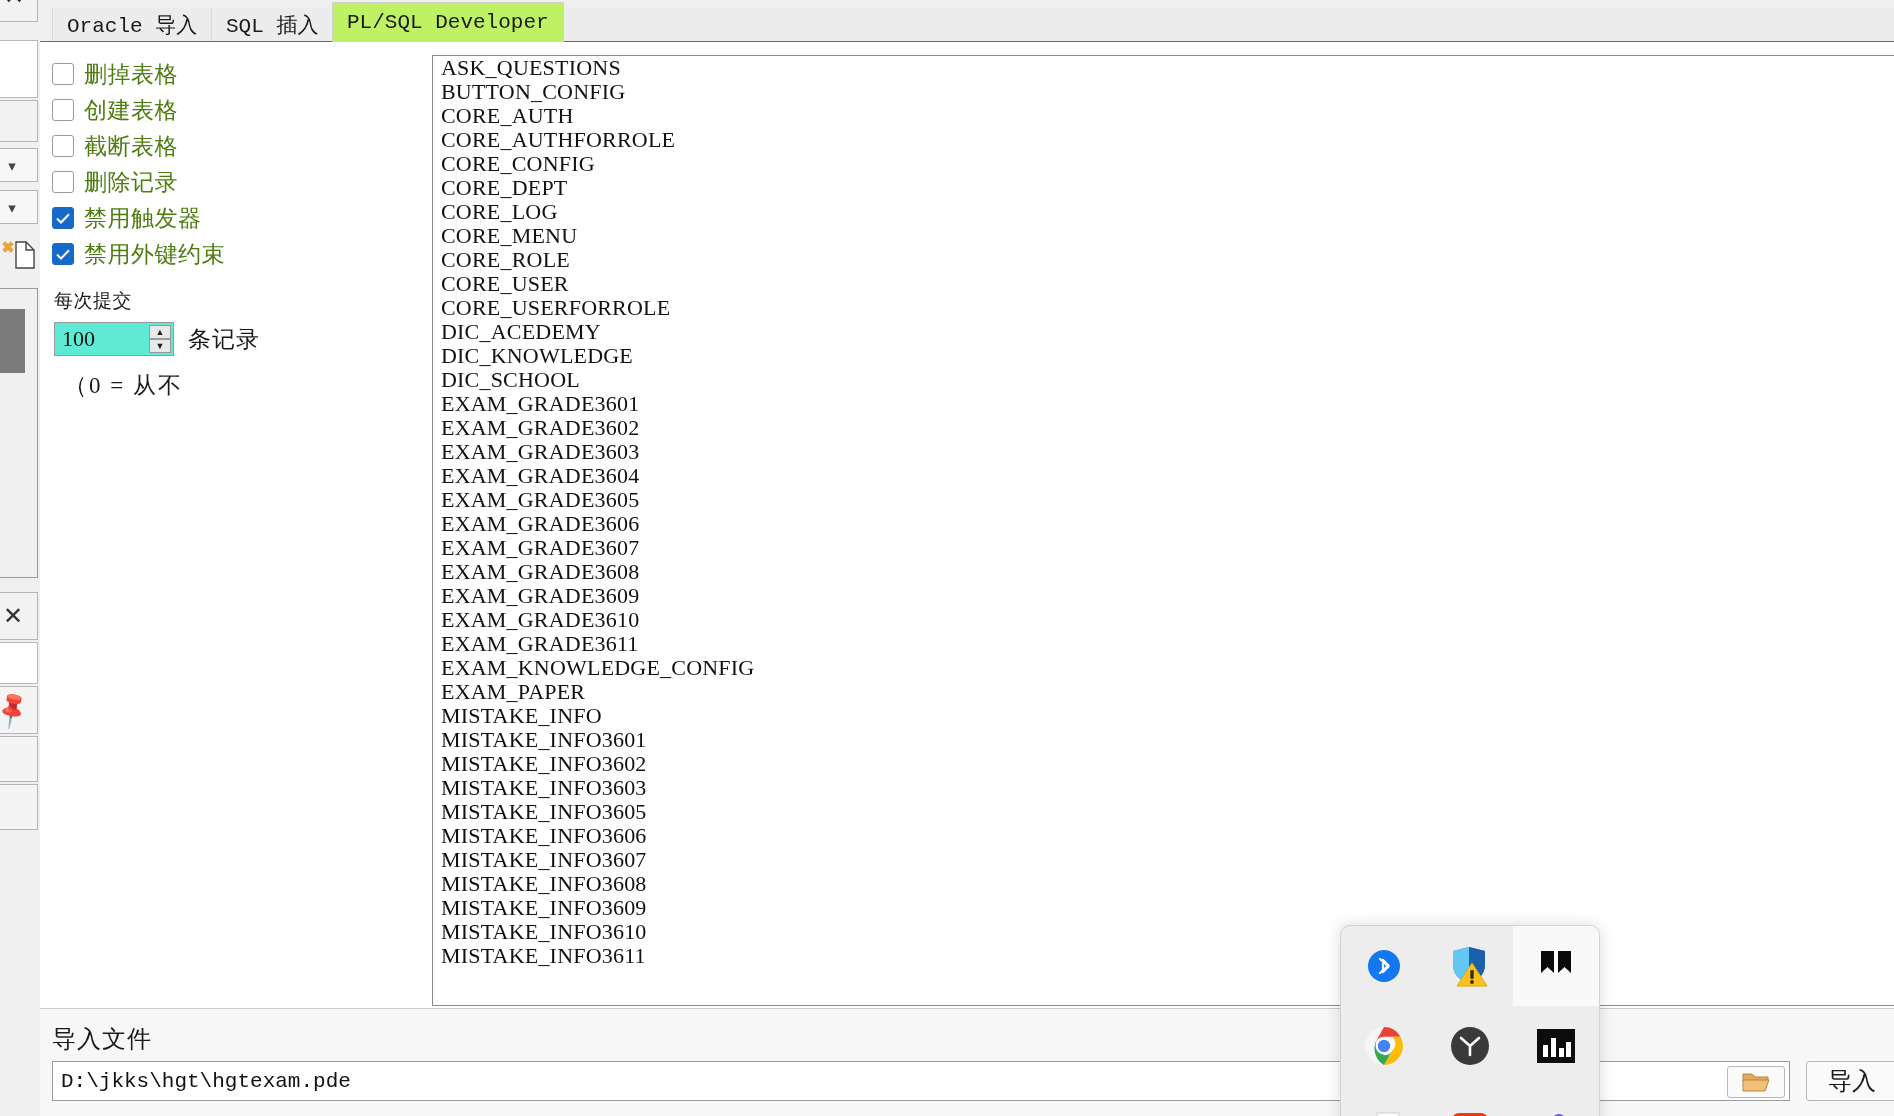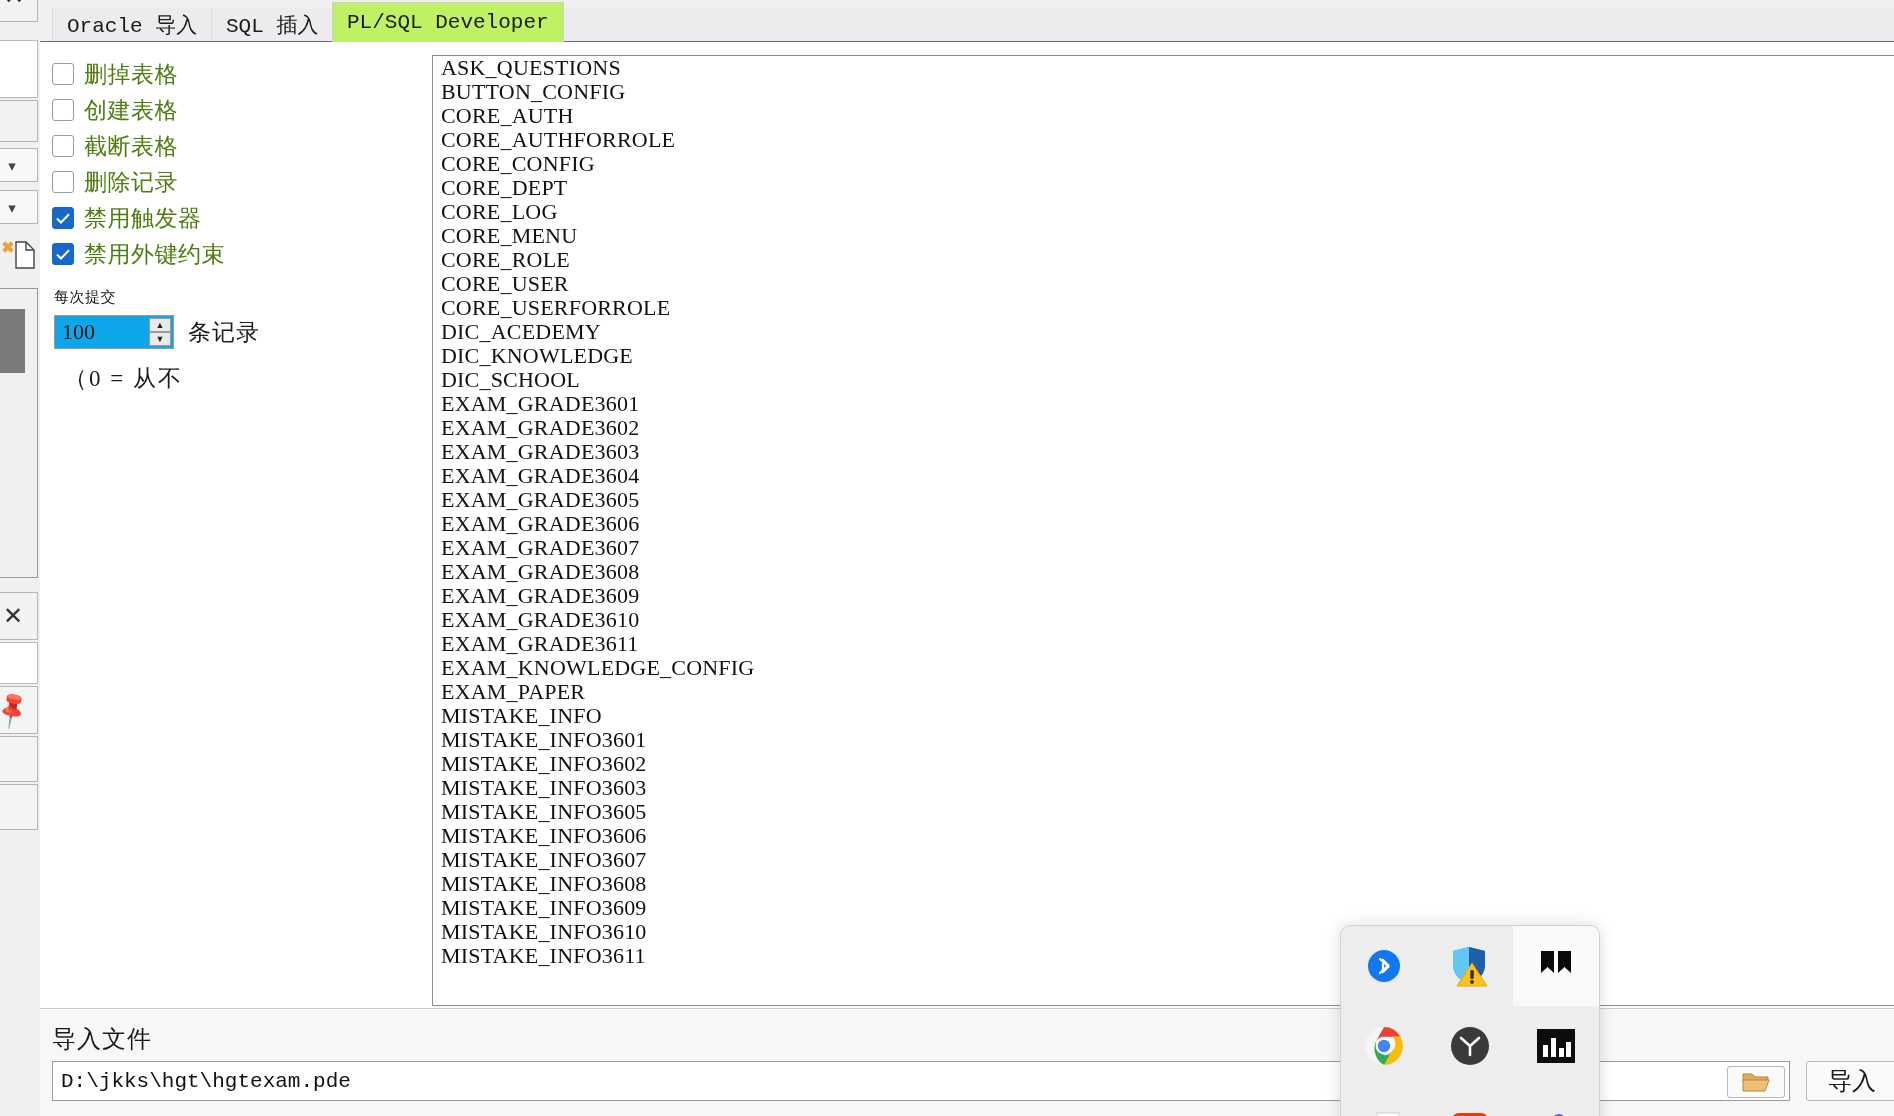--- a/index.html
+++ b/index.html
@@ -81,27 +81,27 @@
     display: flex; align-items: center; justify-content: center;
   }
   .cbx.checked { background: #1669c8; border-color: #1669c8; }
   .cbx.checked svg { display: block; }
   .cbx svg { display: none; }
   .opt-label {
     font-family: "Liberation Serif", serif; font-size: 23px; color: #4d7c0f;
     letter-spacing: 0.5px; white-space: nowrap;
   }
   .section-label {
-    font-family: "Liberation Serif", serif; font-size: 15px; color: #1a1a1a;
+    font-family: "Liberation Serif", serif; font-size: 19px; color: #1a1a1a;
     margin-top: 16px; margin-bottom: 8px; margin-left: 2px; letter-spacing: .5px;
   }
   .spin-row { display: flex; align-items: center; margin-left: 2px; }
   .spin {
     position: relative; width: 120px; height: 34px; box-sizing: border-box;
-    border: 1px solid #9a9a9a; background: #0ea5e9; display: flex; align-items: center;
+    border: 1px solid #9a9a9a; background: #5eead4; display: flex; align-items: center;
   }
   .spin input {
     border: 0; outline: 0; width: 86px; height: 30px; padding-left: 7px;
     font-family: "Liberation Serif", serif; font-size: 22px; color: #111; background: transparent;
   }
   .spin-btns {
     position: absolute; right: 2px; top: 2px; width: 22px; height: 28px;
     display: flex; flex-direction: column;
   }
   .spin-btn {

